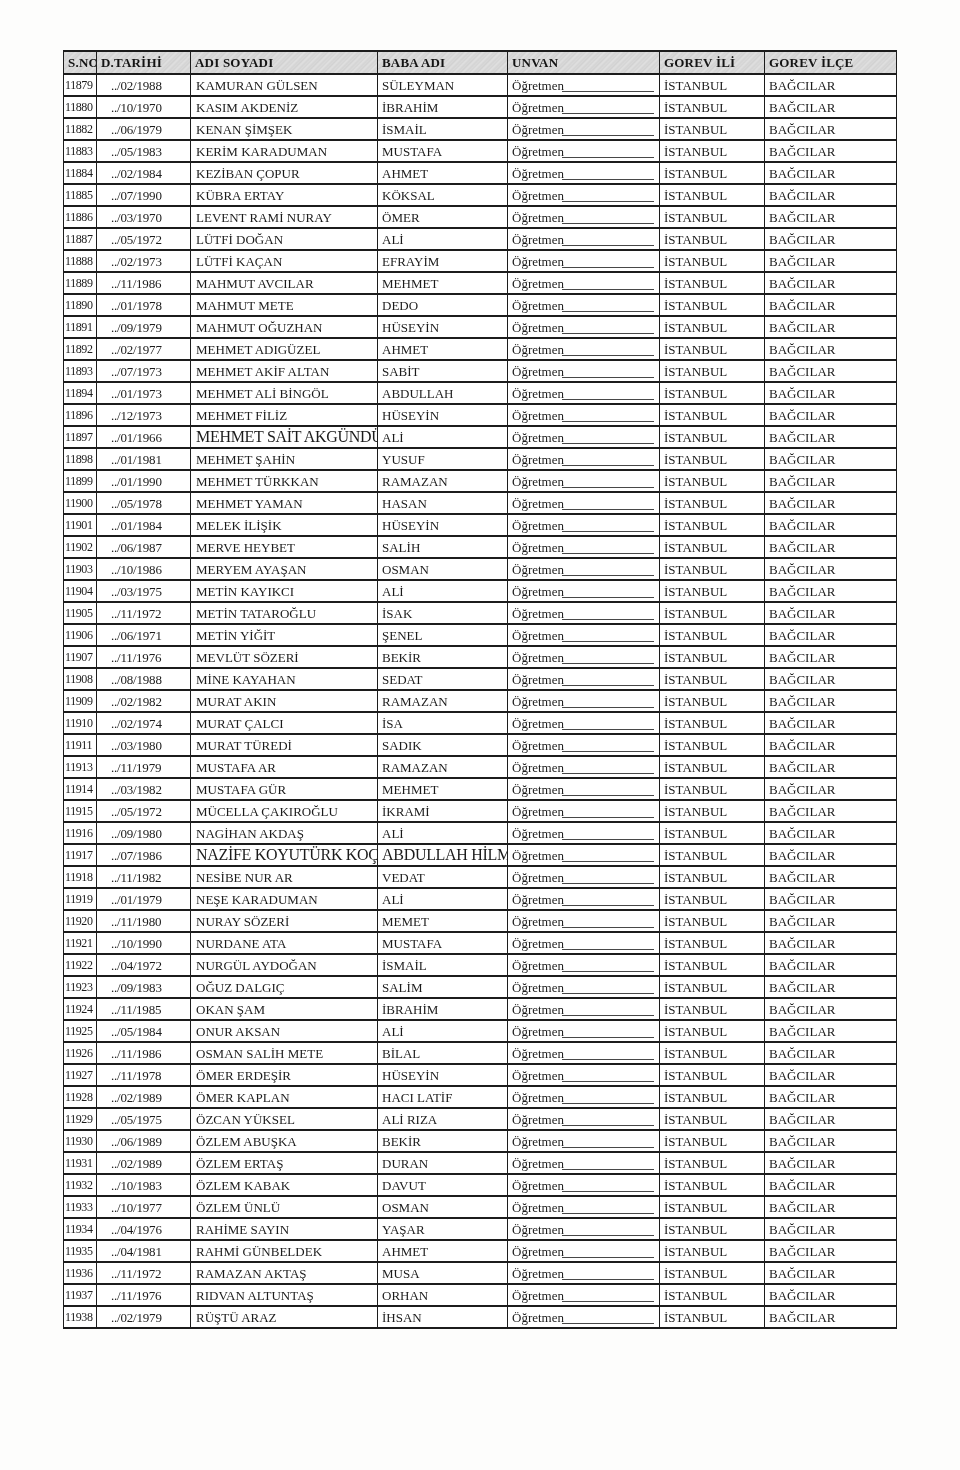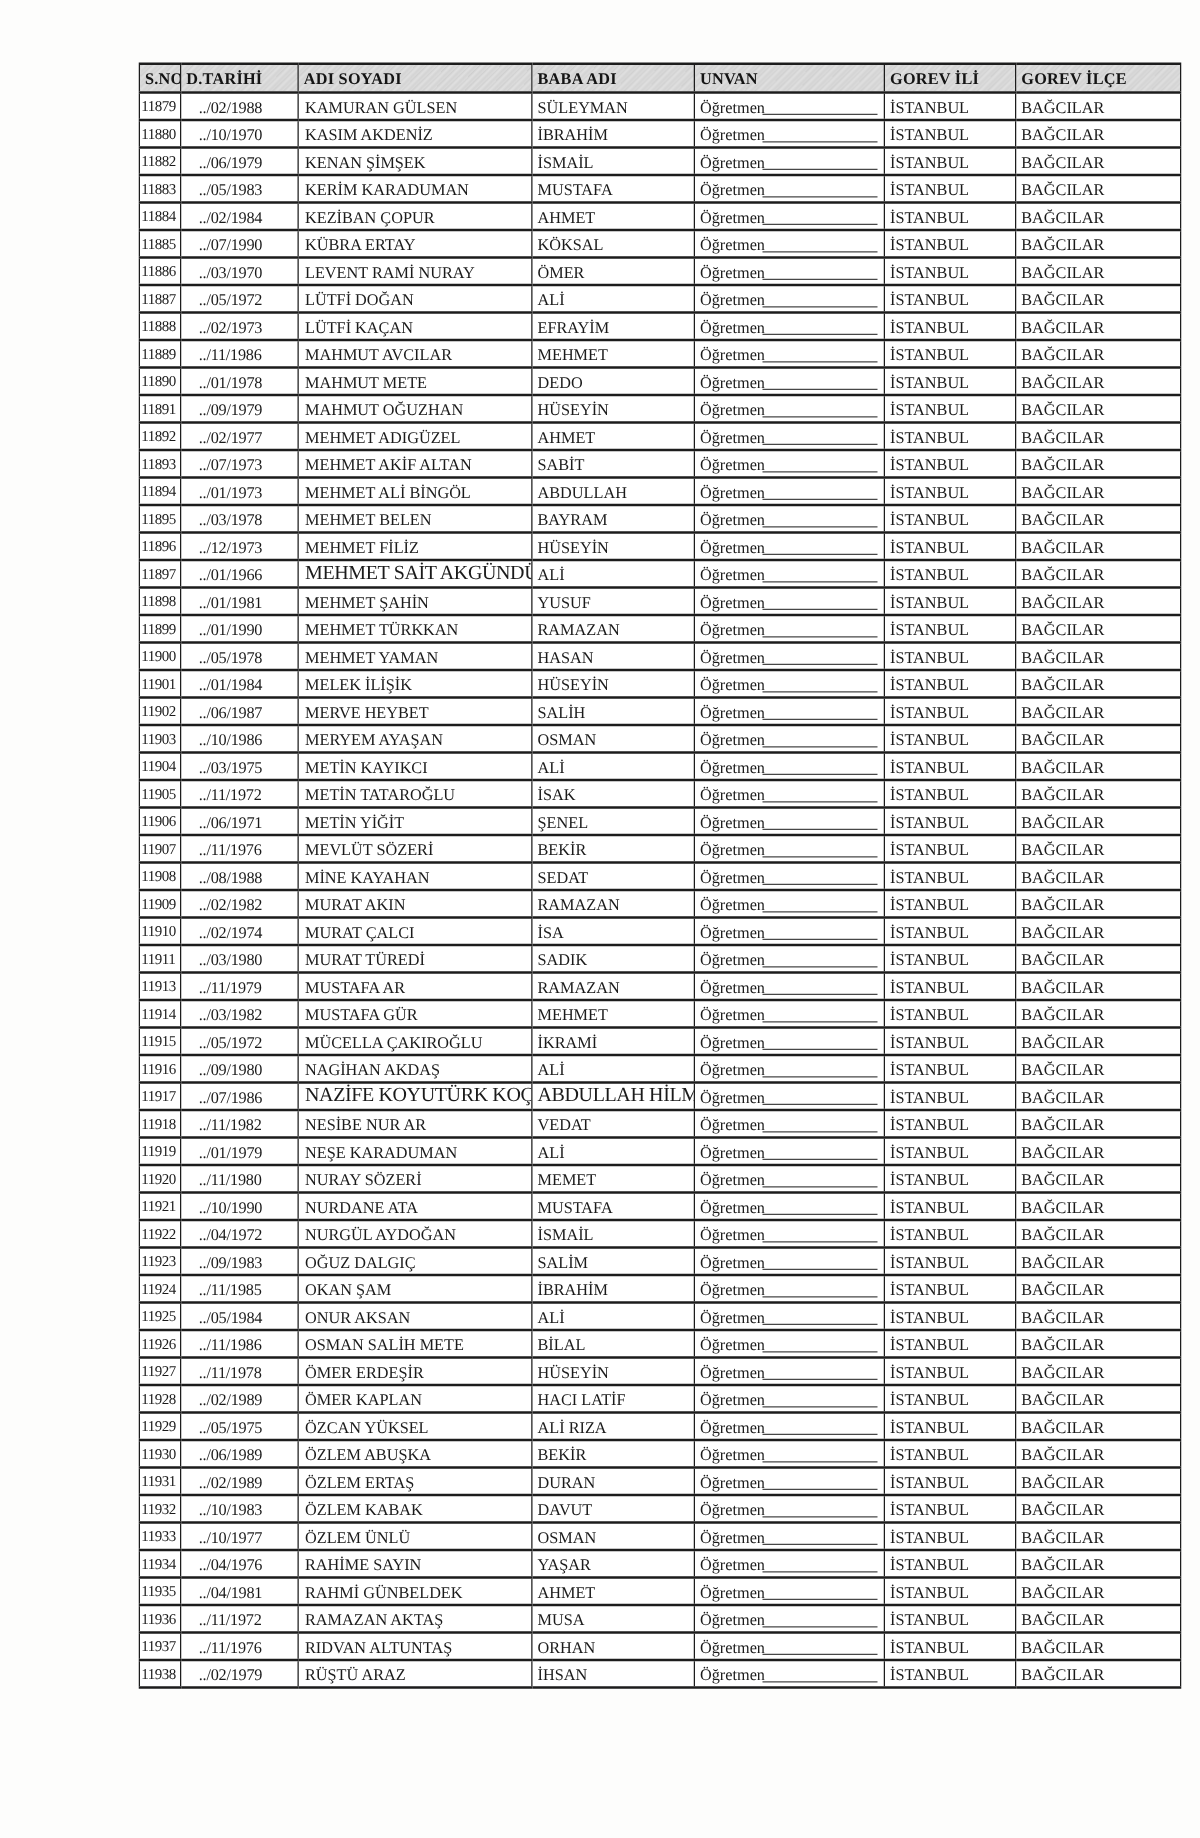--- a/index.html
+++ b/index.html
@@ -17,21 +17,20 @@
     color: #1b1b1b;
   }
   table.doc-table {
     position: absolute;
     left: 63px;
     top: 50px;
     width: 833px;
     border-collapse: collapse;
     table-layout: fixed;
     background: #fff;
-    margin-left: 48px;
   }
   table.doc-table col.c-sno   { width: 33px; }
   table.doc-table col.c-dtarihi { width: 94px; }
   table.doc-table col.c-adi   { width: 187px; }
   table.doc-table col.c-baba  { width: 130px; }
   table.doc-table col.c-unvan { width: 152px; }
   table.doc-table col.c-ili   { width: 105px; }
   table.doc-table col.c-ilce  { width: 132px; }
 
   th, td {
@@ -231,29 +230,20 @@
         <tr>
           <td class="cell-sno">11894</td>
           <td class="cell-dtarihi">../01/1973</td>
           <td class="cell-adi_soyadi">MEHMET ALİ BİNGÖL</td>
           <td class="cell-baba_adi">ABDULLAH</td>
           <td class="cell-unvan">Öğretmen</td>
           <td class="cell-gorev_ili">İSTANBUL</td>
           <td class="cell-gorev_ilce">BAĞCILAR</td>
         </tr>
         <tr>
-          <td class="cell-sno">11895</td>
-          <td class="cell-dtarihi">../03/1978</td>
-          <td class="cell-adi_soyadi">MEHMET BELEN</td>
-          <td class="cell-baba_adi">BAYRAM</td>
-          <td class="cell-unvan">Öğretmen</td>
-          <td class="cell-gorev_ili">İSTANBUL</td>
-          <td class="cell-gorev_ilce">BAĞCILAR</td>
-        </tr>
-        <tr>
           <td class="cell-sno">11896</td>
           <td class="cell-dtarihi">../12/1973</td>
           <td class="cell-adi_soyadi">MEHMET FİLİZ</td>
           <td class="cell-baba_adi">HÜSEYİN</td>
           <td class="cell-unvan">Öğretmen</td>
           <td class="cell-gorev_ili">İSTANBUL</td>
           <td class="cell-gorev_ilce">BAĞCILAR</td>
         </tr>
         <tr>
           <td class="cell-sno">11897</td>

